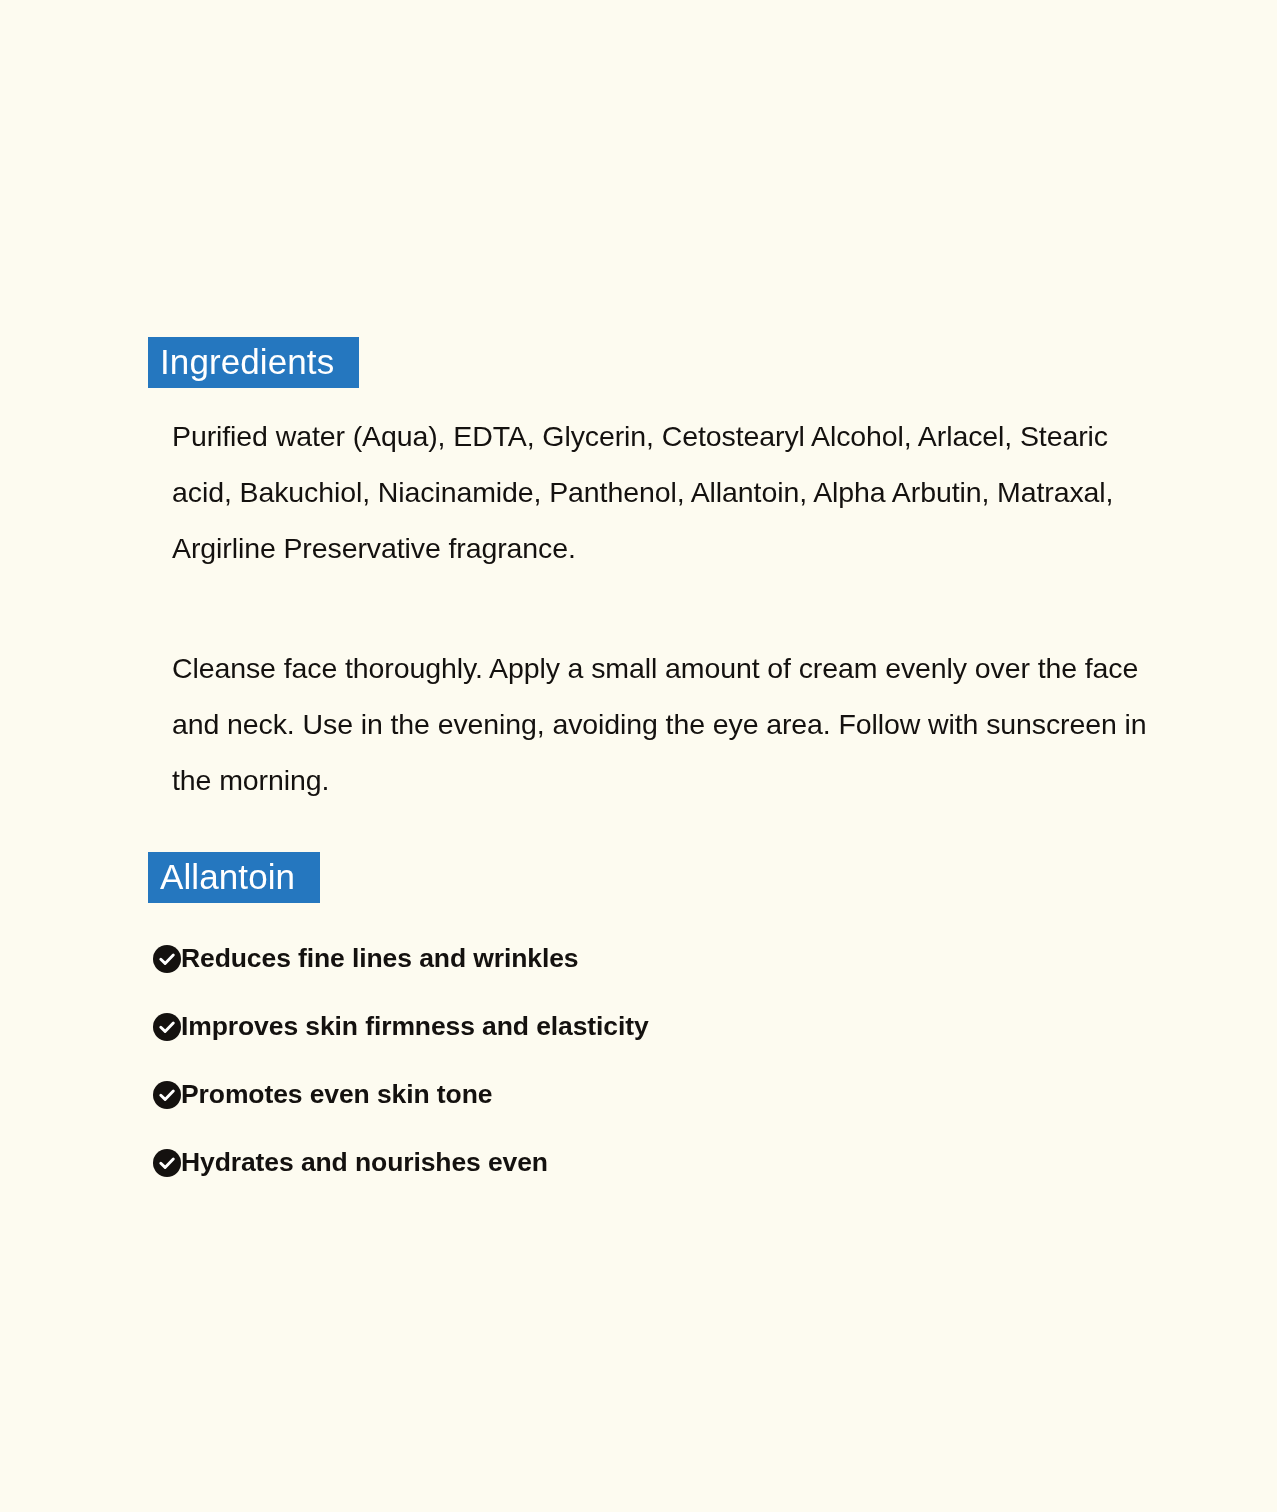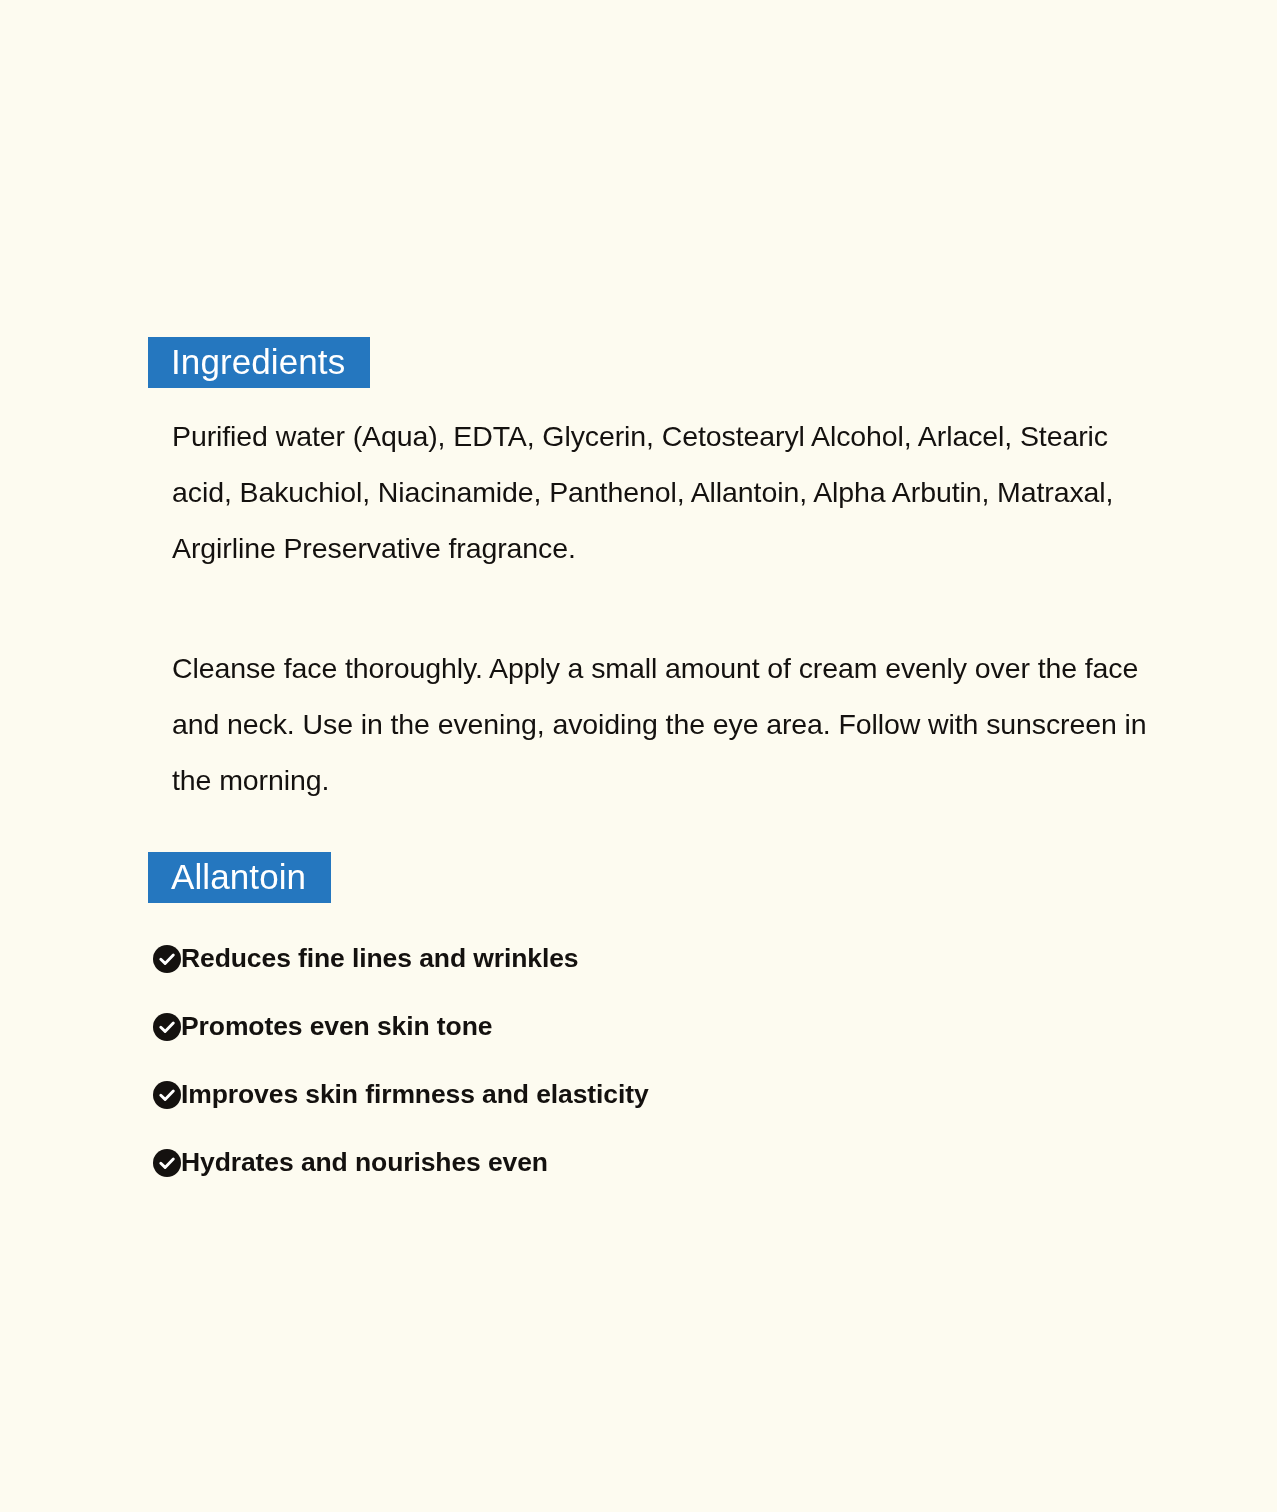--- a/index.html
+++ b/index.html
@@ -34,21 +34,21 @@
 
   
   .section-heading {
     display: inline-block;
     background: #2577bf;
     color: #ffffff;
     font-size: 35px;
     line-height: 1;
     font-weight: 400;
     letter-spacing: 0.1px;
-    padding: 7px 25px 9px 23px;
+    padding: 7px 25px 9px 12px;
     white-space: nowrap;
     vertical-align: top;
   }
 
   .section-block {
     margin-bottom: 0;
   }
 
   
   .body-text {
@@ -131,31 +131,31 @@
           <span class="benefit-label">Reduces fine lines and wrinkles</span>
         </li>
 
         <li class="benefit-item">
           <span class="check-icon">
             <svg viewBox="0 0 28 28" width="28" height="28" aria-hidden="true">
               <circle cx="14" cy="14" r="14" fill="#14110f"></circle>
               <path d="M7.8 14.2 L12.1 18.4 L20.3 10.1" fill="none" stroke="#ffffff" stroke-width="2.9" stroke-linecap="round" stroke-linejoin="round"></path>
             </svg>
           </span>
-          <span class="benefit-label">Promotes even skin tone</span>
+          <span class="benefit-label">Improves skin firmness and elasticity</span>
         </li>
 
         <li class="benefit-item">
           <span class="check-icon">
             <svg viewBox="0 0 28 28" width="28" height="28" aria-hidden="true">
               <circle cx="14" cy="14" r="14" fill="#14110f"></circle>
               <path d="M7.8 14.2 L12.1 18.4 L20.3 10.1" fill="none" stroke="#ffffff" stroke-width="2.9" stroke-linecap="round" stroke-linejoin="round"></path>
             </svg>
           </span>
-          <span class="benefit-label">Improves skin firmness and elasticity</span>
+          <span class="benefit-label">Promotes even skin tone</span>
         </li>
 
         <li class="benefit-item">
           <span class="check-icon">
             <svg viewBox="0 0 28 28" width="28" height="28" aria-hidden="true">
               <circle cx="14" cy="14" r="14" fill="#14110f"></circle>
               <path d="M7.8 14.2 L12.1 18.4 L20.3 10.1" fill="none" stroke="#ffffff" stroke-width="2.9" stroke-linecap="round" stroke-linejoin="round"></path>
             </svg>
           </span>
           <span class="benefit-label">Hydrates and nourishes even</span>

